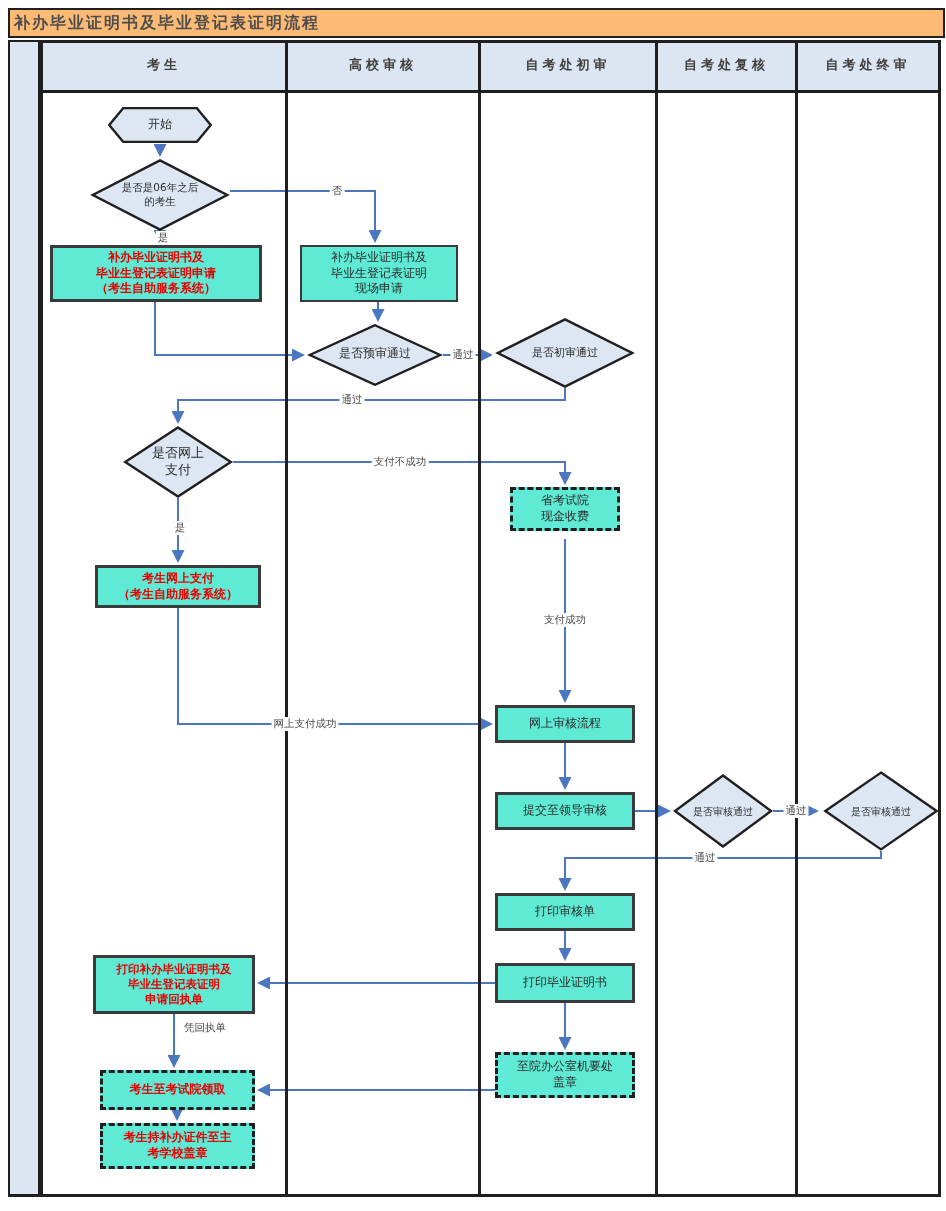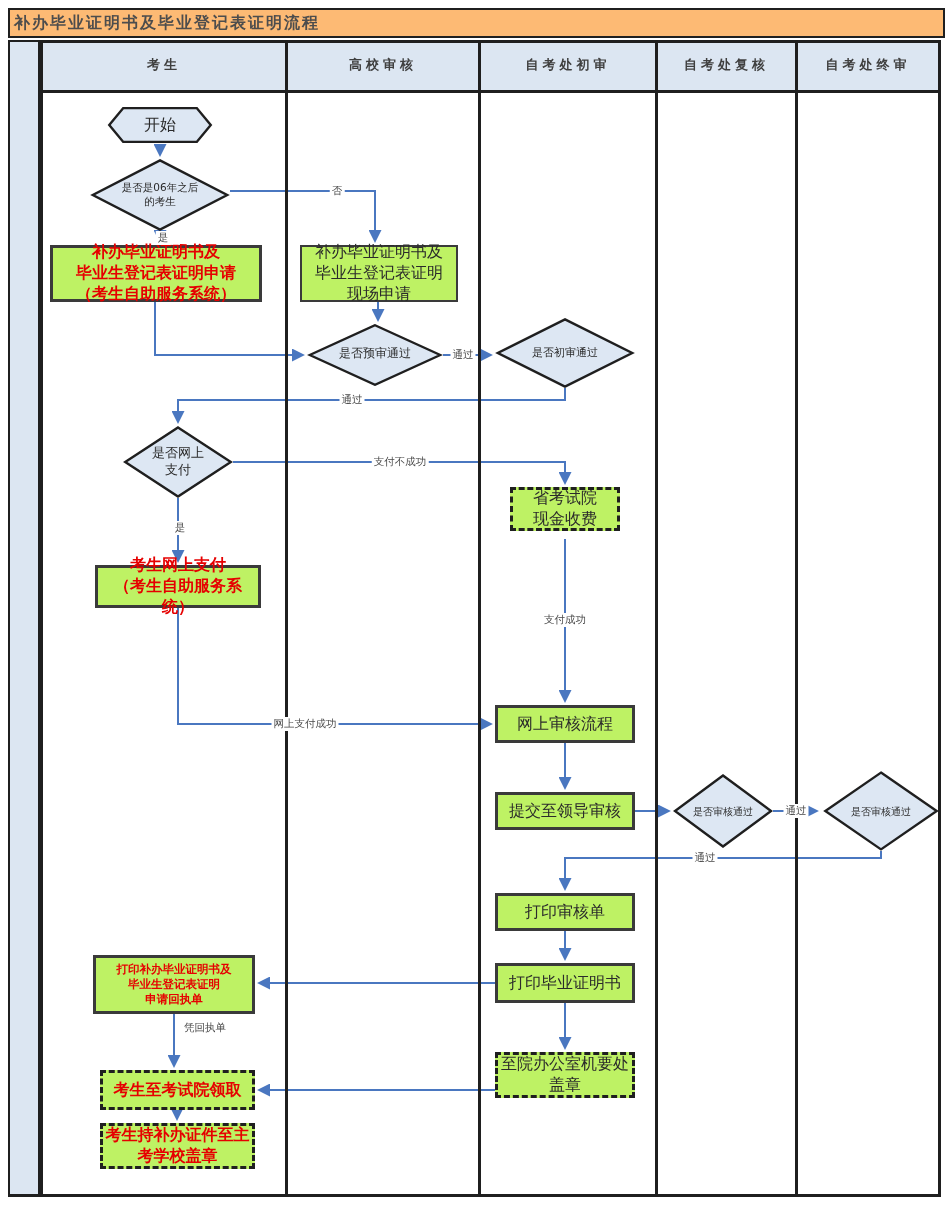--- a/index.html
+++ b/index.html
@@ -14,23 +14,23 @@
   .leftstrip{position:absolute;left:8px;top:40px;width:28px;height:1153px;
              background:#dce6f2;border:2px solid #1f1f1f;}
   .headerbg{position:absolute;left:40px;top:40px;width:901px;height:50px;background:#dce6f2;}
   .vline{position:absolute;top:40px;width:3px;height:1157px;background:#1f1f1f;}
   .hline{position:absolute;height:3px;background:#1f1f1f;}
   .hcell{position:absolute;top:40px;height:50px;display:flex;align-items:center;justify-content:center;
          font-size:13px;color:#3f3f3f;letter-spacing:4px;font-weight:bold;}
 
   
   .node{position:absolute;display:flex;align-items:center;justify-content:center;text-align:center;}
-  .nlabel{position:relative;z-index:2;white-space:pre-line;font-size:16px;line-height:1.3;
+  .nlabel{position:relative;z-index:2;white-space:pre-line;font-size:12px;line-height:1.3;
           color:#2b2b2b;padding:1px 2px;}
-  .box{background:#bef264;border:3px solid #3a3a3a;box-sizing:border-box;}
+  .box{background:#5eead4;border:3px solid #3a3a3a;box-sizing:border-box;}
   .box.thin{border-width:2px;}
   .box.dashed{border:3px dashed #1f1f1f;}
   .red .nlabel{color:#e60000;font-weight:bold;}
   .shape-svg{position:absolute;left:0;top:0;width:100%;height:100%;z-index:1;}
   .shape-svg polygon{fill:#dde7f3;stroke:#1f1f1f;stroke-width:2.4;vector-effect:non-scaling-stroke;}
 
   
   .elabel{position:absolute;transform:translate(-50%,-50%);background:#ffffff;
           padding:0 2px;font-size:10.5px;color:#4a4a4a;white-space:nowrap;z-index:3;}
 

